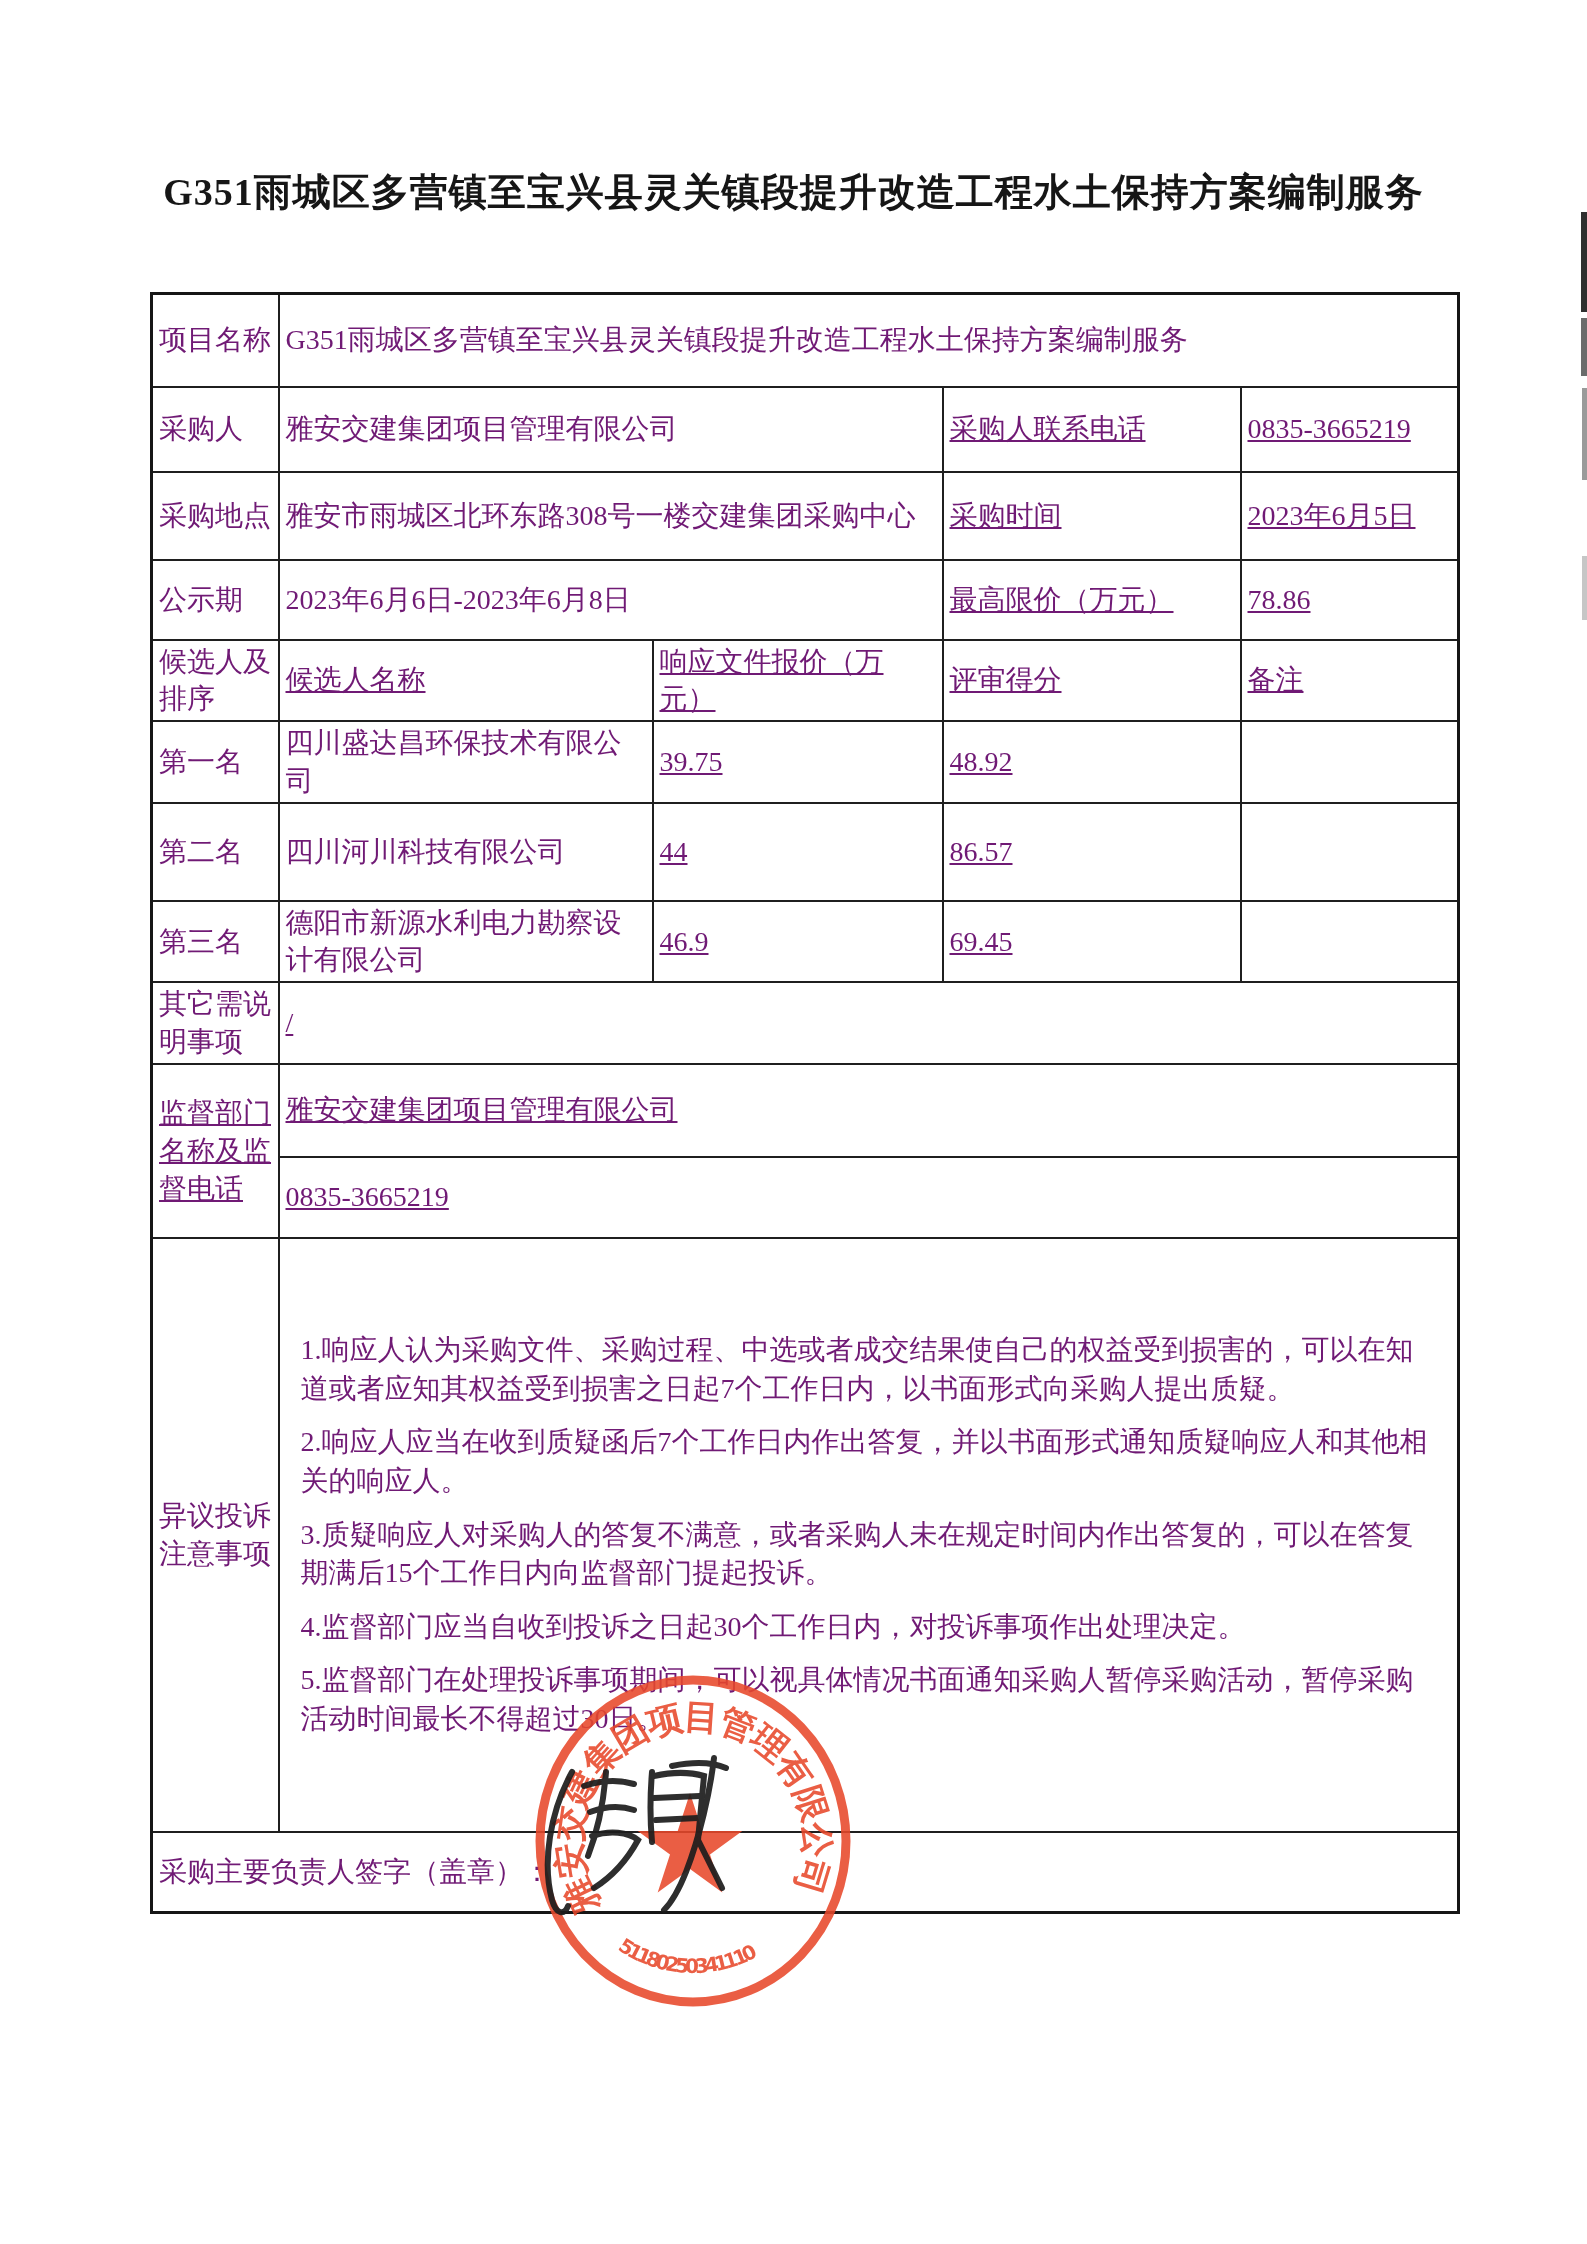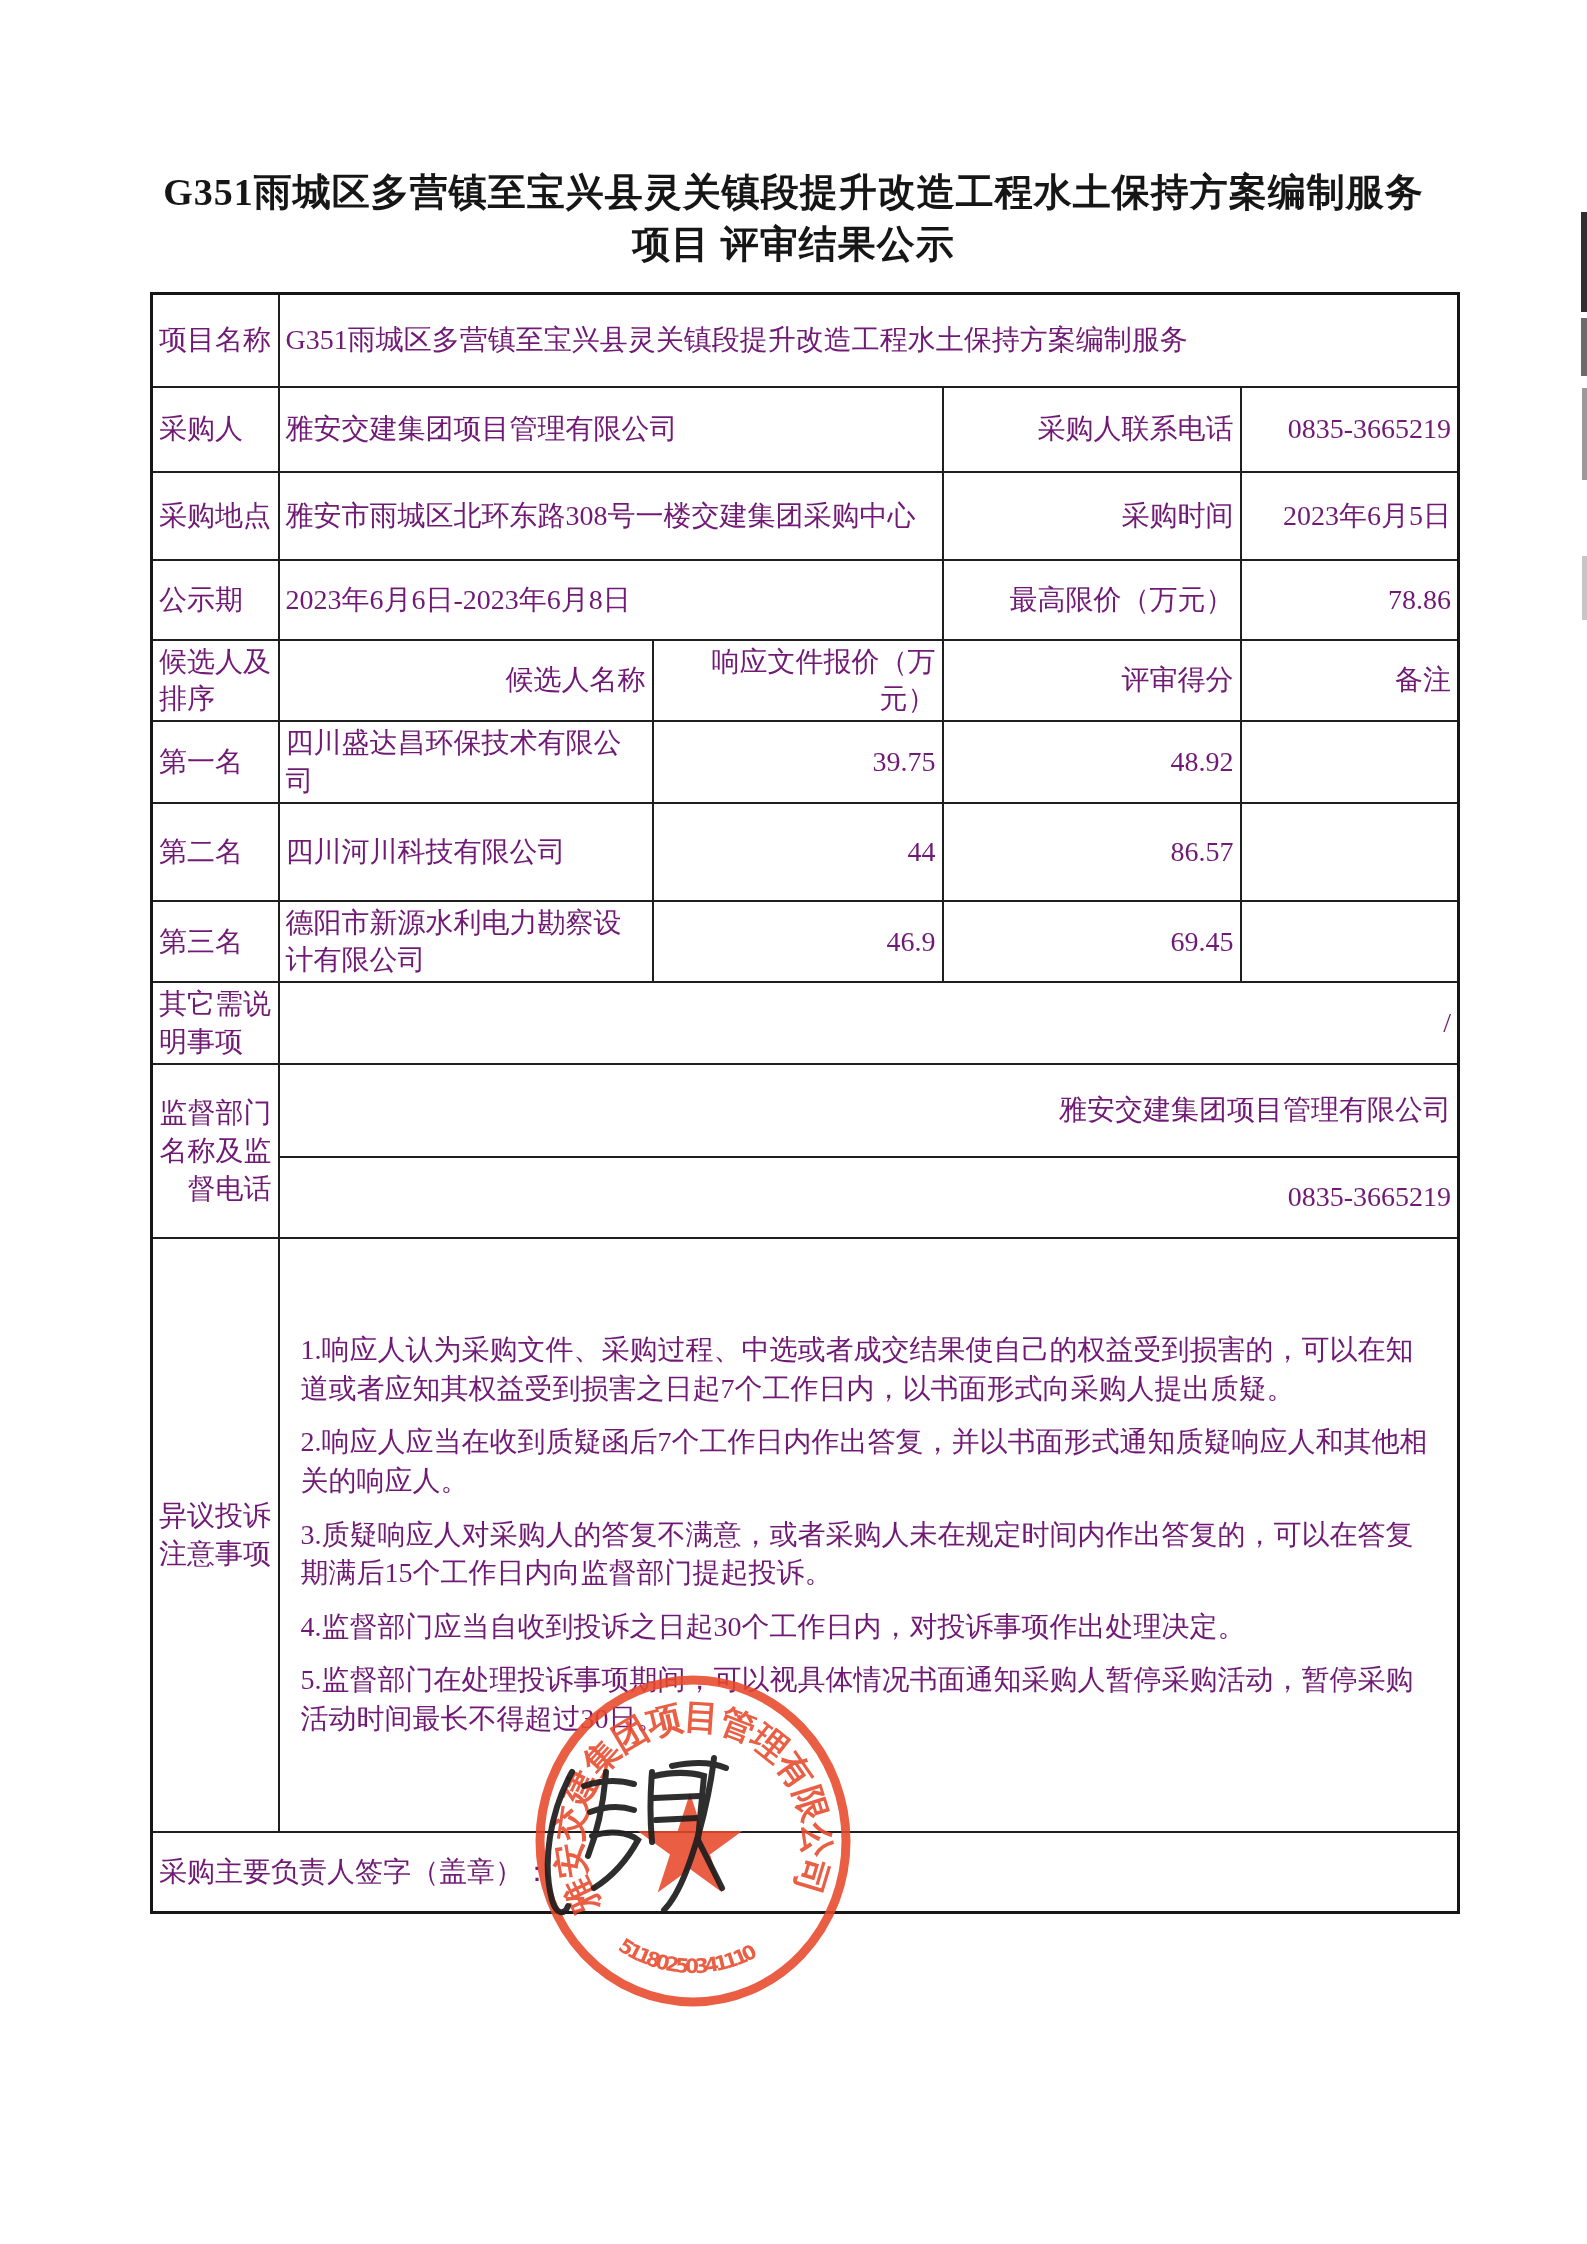--- a/index.html
+++ b/index.html
@@ -27,40 +27,39 @@
     vertical-align:middle;
     word-break:break-all;
     line-height:1.35;
   }
   table.results{border:3px solid #161616;}
   .hr1{height:93px}.hr2{height:85px}.hr3{height:88px}.hr4{height:80px}
   .hr5{height:75px}.hr6{height:78px}.hr7{height:98px}.hr8{height:77px}
   .hr9{height:62px}.hr10{height:93px}.hr11{height:81px}.hr12{height:594px}
   .hr13{height:81px}
   td.lab{text-align:left;}
-  td.ctr{text-align:right;}
+  td.ctr{text-align:left;text-decoration:underline;}
   td.val{text-align:left;}
   td.notice-cell{padding:6px 8px;}
   .notice-line{line-height:1.38;margin:15px;text-align:left;}
   
   svg.seal{position:absolute;left:0;top:0;pointer-events:none;}
   .artifact{position:absolute;background:#333;}
   .a1{left:1581px;top:212px;width:6px;height:100px;background:#2f2f2f;}
   .a2{left:1581px;top:318px;width:6px;height:58px;background:#6b6b6b;}
   .a3{left:1582px;top:388px;width:5px;height:92px;background:#9a9a9a;}
   .a4{left:1582px;top:556px;width:5px;height:64px;background:#c6c6c6;}
 </style>
 </head>
 <body>
 
 <div class="page">
 
   <div class="doc-title">
     <div>G351雨城区多营镇至宝兴县灵关镇段提升改造工程水土保持方案编制服务</div>
-    <div>项目 评审结果公示</div>
   </div>
 
   <table class="results">
     <colgroup>
       <col style="width:127px">
         <col style="width:374px">
         <col style="width:290px">
       <col style="width:298px">
         <col style="width:218px">
     </colgroup>

